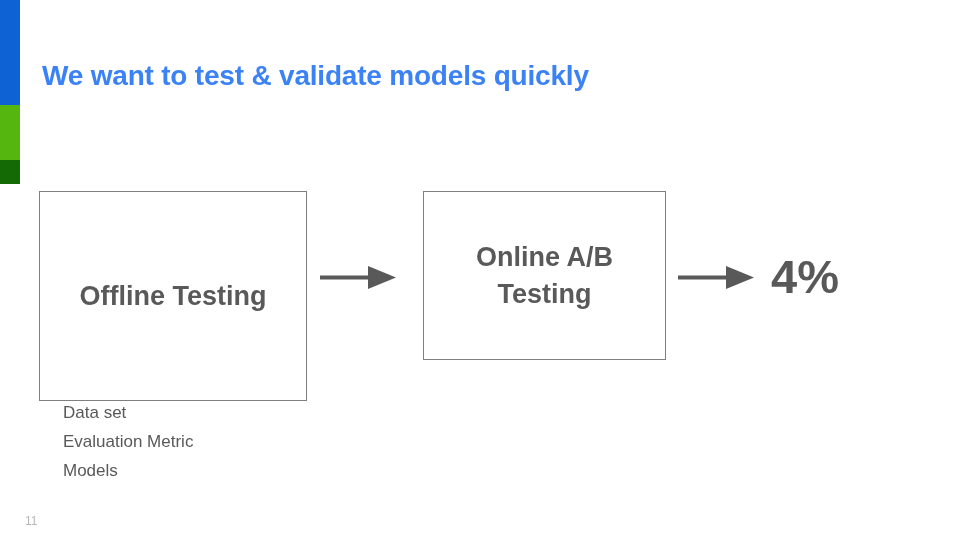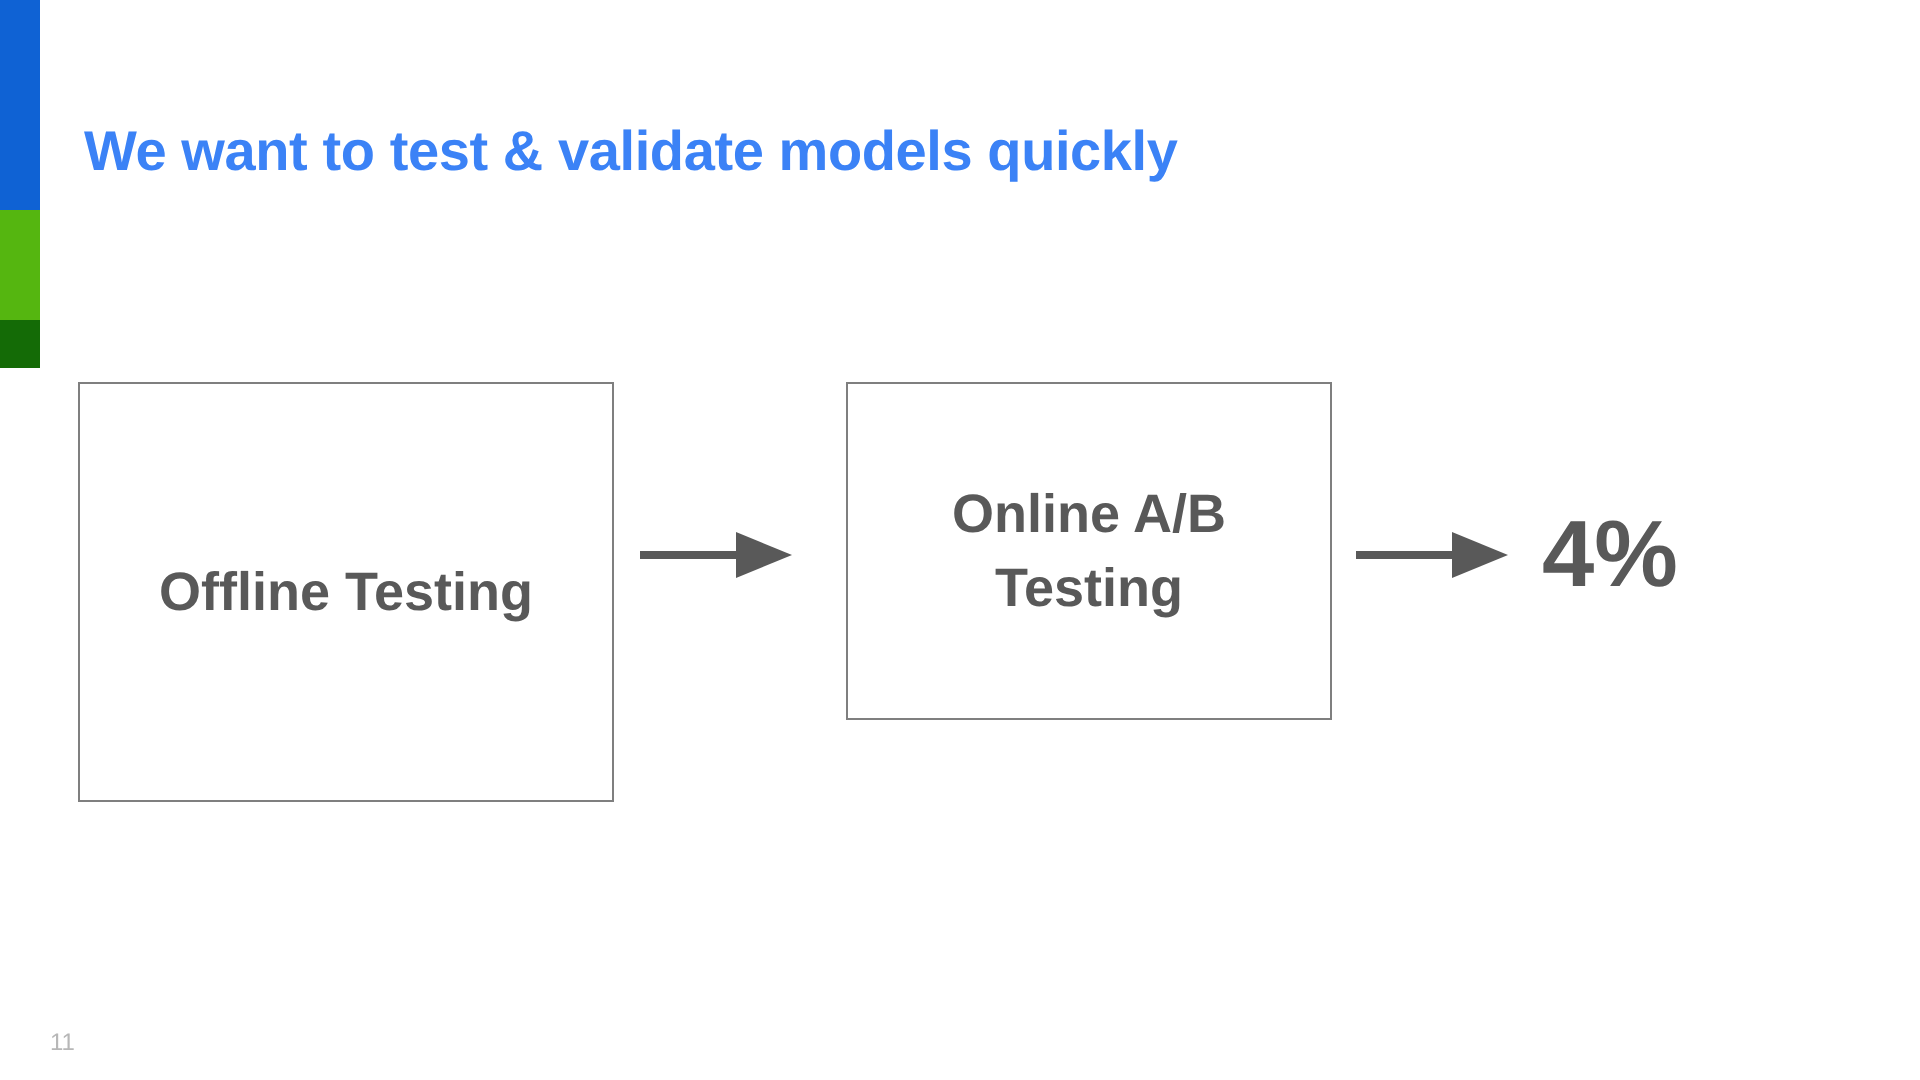--- a/index.html
+++ b/index.html
@@ -154,16 +154,19 @@
 
   <div class="arrow" id="arrow-2">
     <svg width="80" height="30" viewBox="0 0 80 30" xmlns="http://www.w3.org/2000/svg">
       <path d="M2,15.5 L52,15.5" stroke="#595959" stroke-width="4" fill="none"></path>
       <path d="M50,4 L78,15.5 L50,27 Z" fill="#595959"></path>
     </svg>
   </div>
 
   <div class="percent">4%</div>
 
+  <div class="caption" id="caption-offline">Data set
+Evaluation Metric
+Models</div>
 
   <div class="page-number">11</div>
 
 </div>
 
 </body></html>

